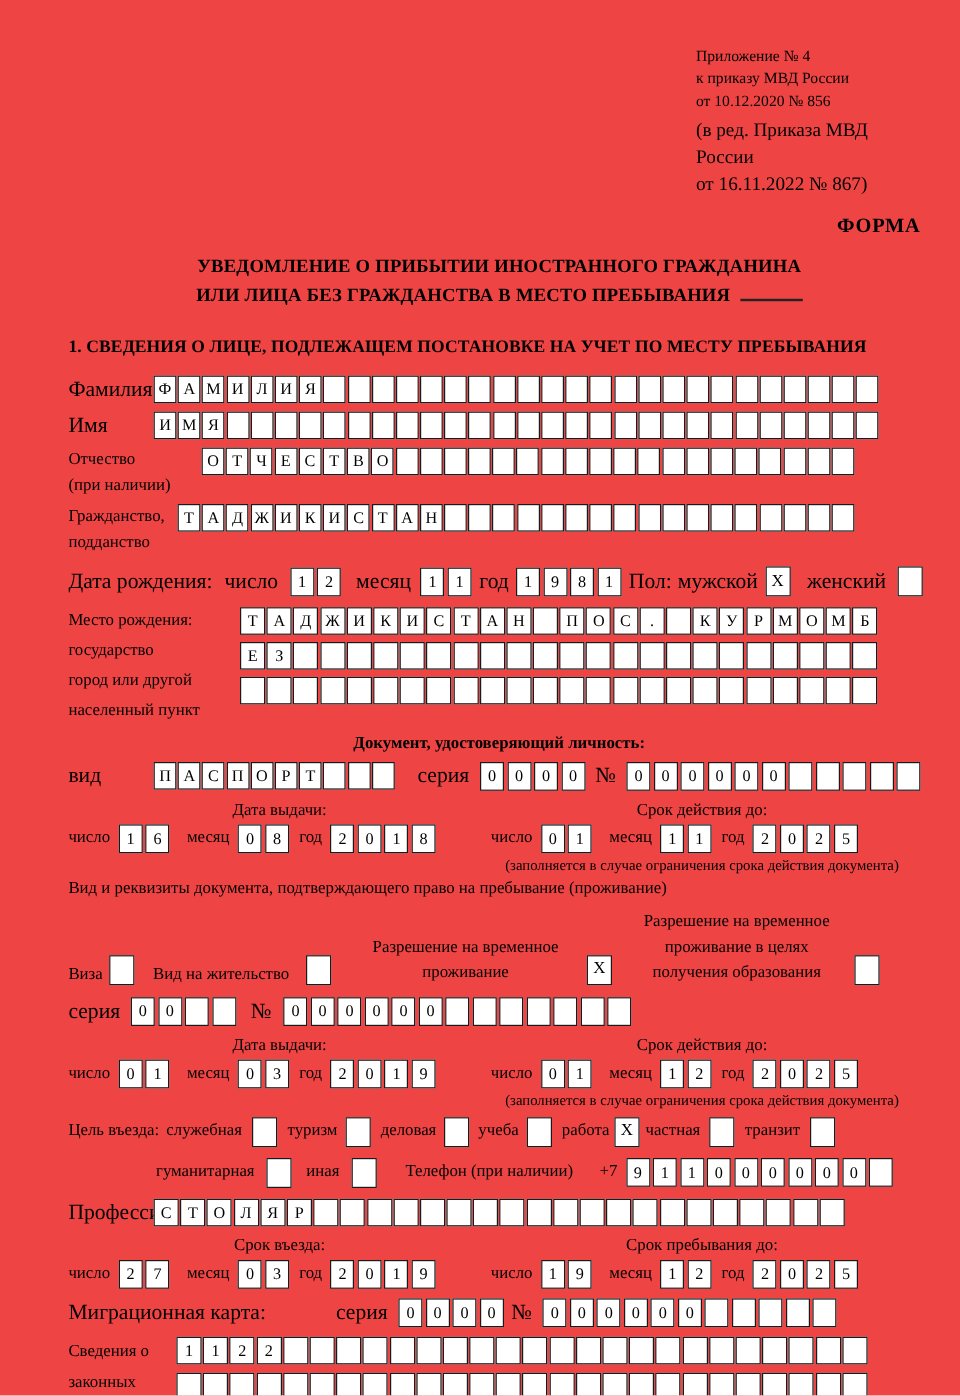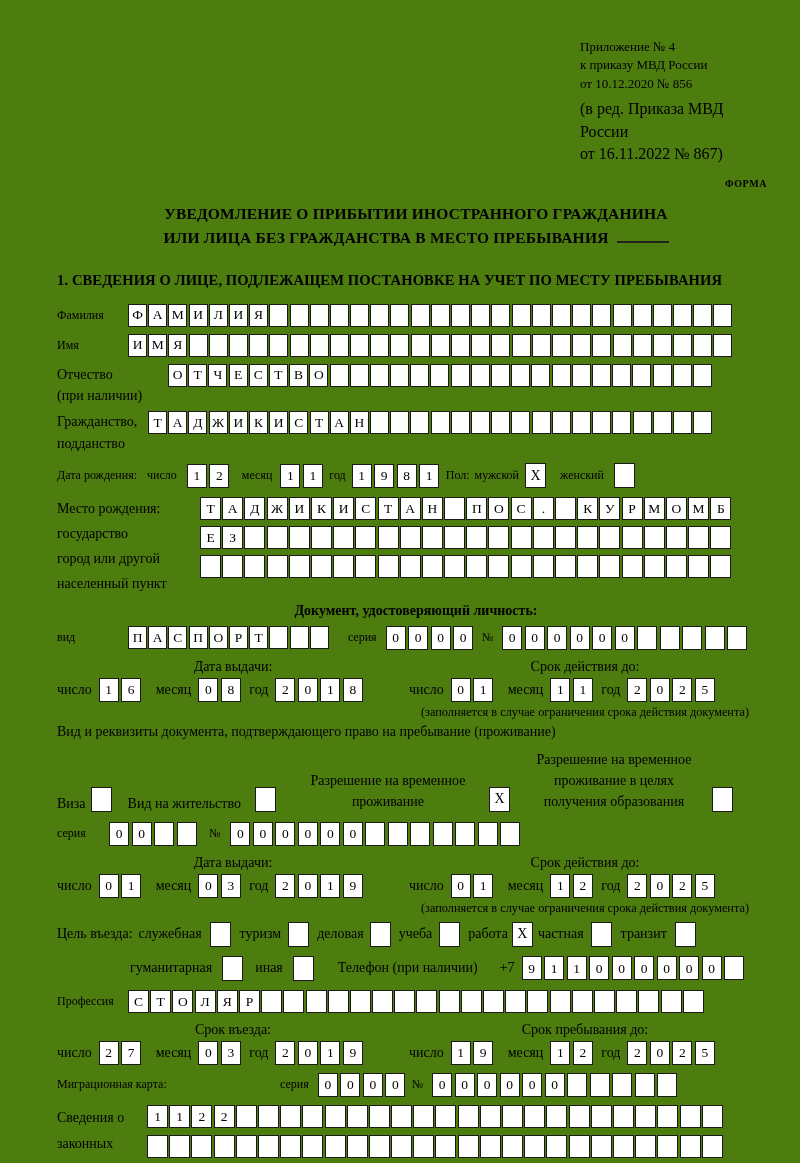--- a/index.html
+++ b/index.html
@@ -1,31 +1,31 @@
 <!DOCTYPE html>
 <html><head>
 <meta charset="utf-8">
 <style>
   html,body{margin:0;padding:0;background:#fff;}
   .page{
     width:800px;height:1163px;box-sizing:border-box;overflow:hidden;
-    background:#4d7c0f;color:#000;
+    background:#ef4444;color:#000;
     font-family:"Liberation Serif","DejaVu Serif",serif;
     padding:38px 25px 0 57px;position:relative;
   }
   .appendix{margin-left:auto;width:195px;font-size:13px;line-height:1.42;}
   .amend{font-size:16px;margin-top:5px;line-height:1.4;}
-  .forma{text-align:right;font-weight:bold;font-size:10px;margin-top:12px;letter-spacing:.6px;padding-right:8px;}
+  .forma{text-align:right;font-weight:bold;font-size:17px;margin-top:12px;letter-spacing:.6px;padding-right:8px;}
   .title{text-align:center;font-weight:bold;font-size:15.5px;margin-top:13px;line-height:1.55;letter-spacing:.2px;}
   .uline{display:inline-block;width:52px;border-bottom:2px solid #222;height:12px;margin-left:8px;}
   .sec{font-weight:bold;font-size:14.6px;margin-top:22px;letter-spacing:.1px;}
 
   .row{display:flex;align-items:center;margin-top:7px;}
   .row.top{align-items:flex-start;}
-  .lbl{font-size:12px;flex:none;font-family:Liberation Serif, serif;}
+  .lbl{font-size:18px;flex:none;font-family:Liberation Serif, serif;}
   .lbl2{font-size:14px;flex:none;line-height:1.55;}
   .boxrow{display:flex;flex:none;align-items:center;}
   .box{
     flex:none;width:17px;height:21px;border:1.5px solid #1a1a1a;margin-right:1.2px;
     display:flex;align-items:center;justify-content:center;
     font-size:13.5px;background:#fff;line-height:1;
   }
   .cm .box{width:19px;}
   .dg .box{width:18px;height:22px;margin-right:2.5px;}
   .chk{

